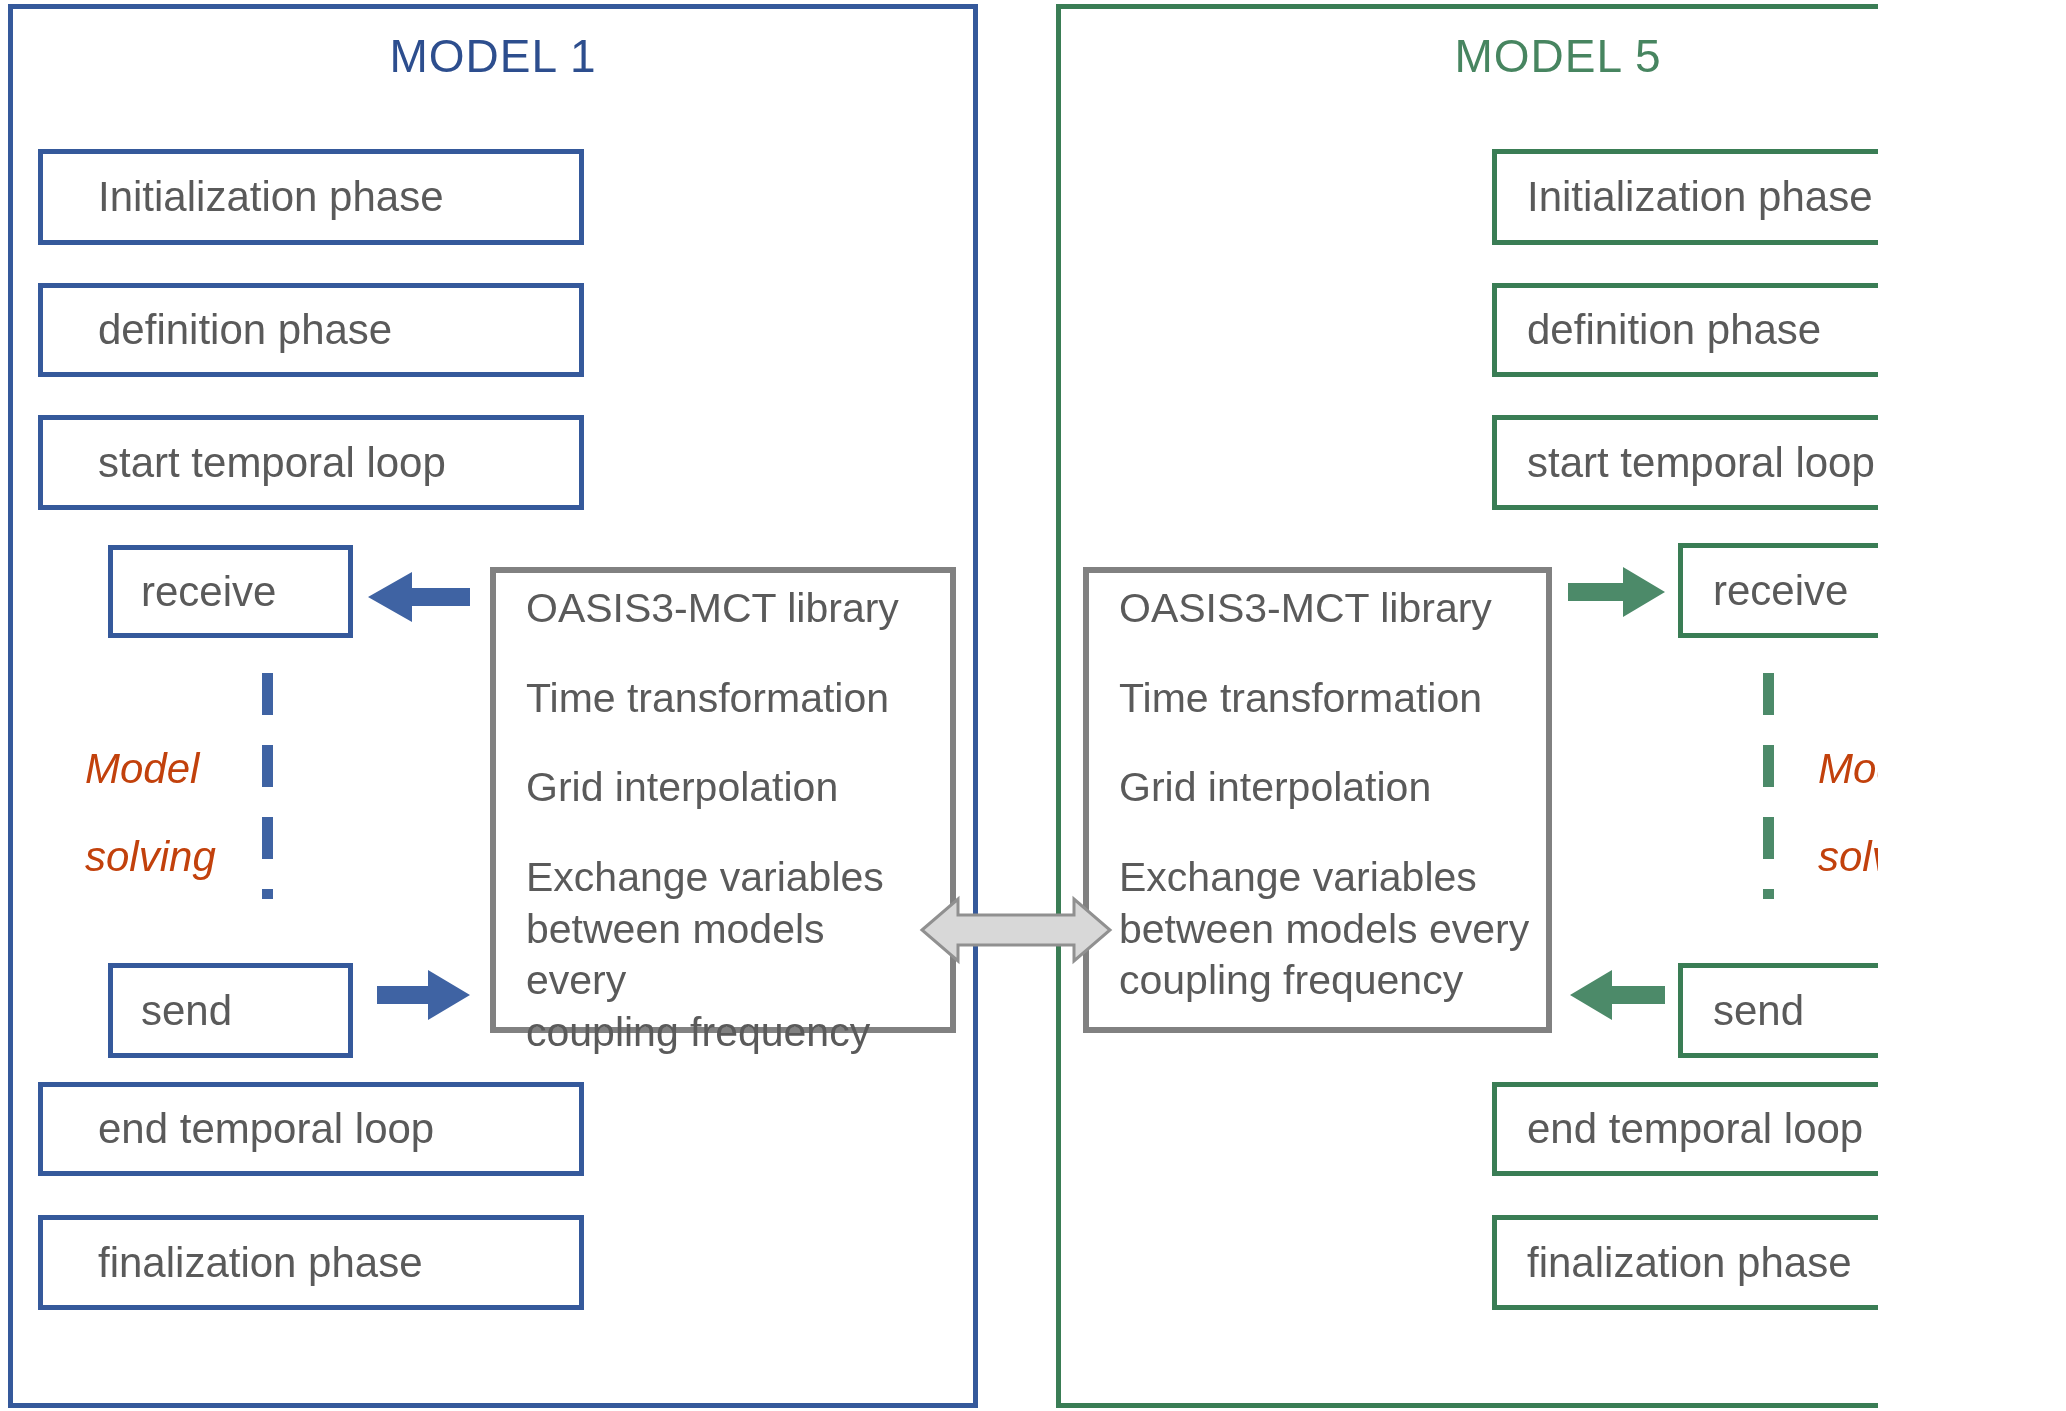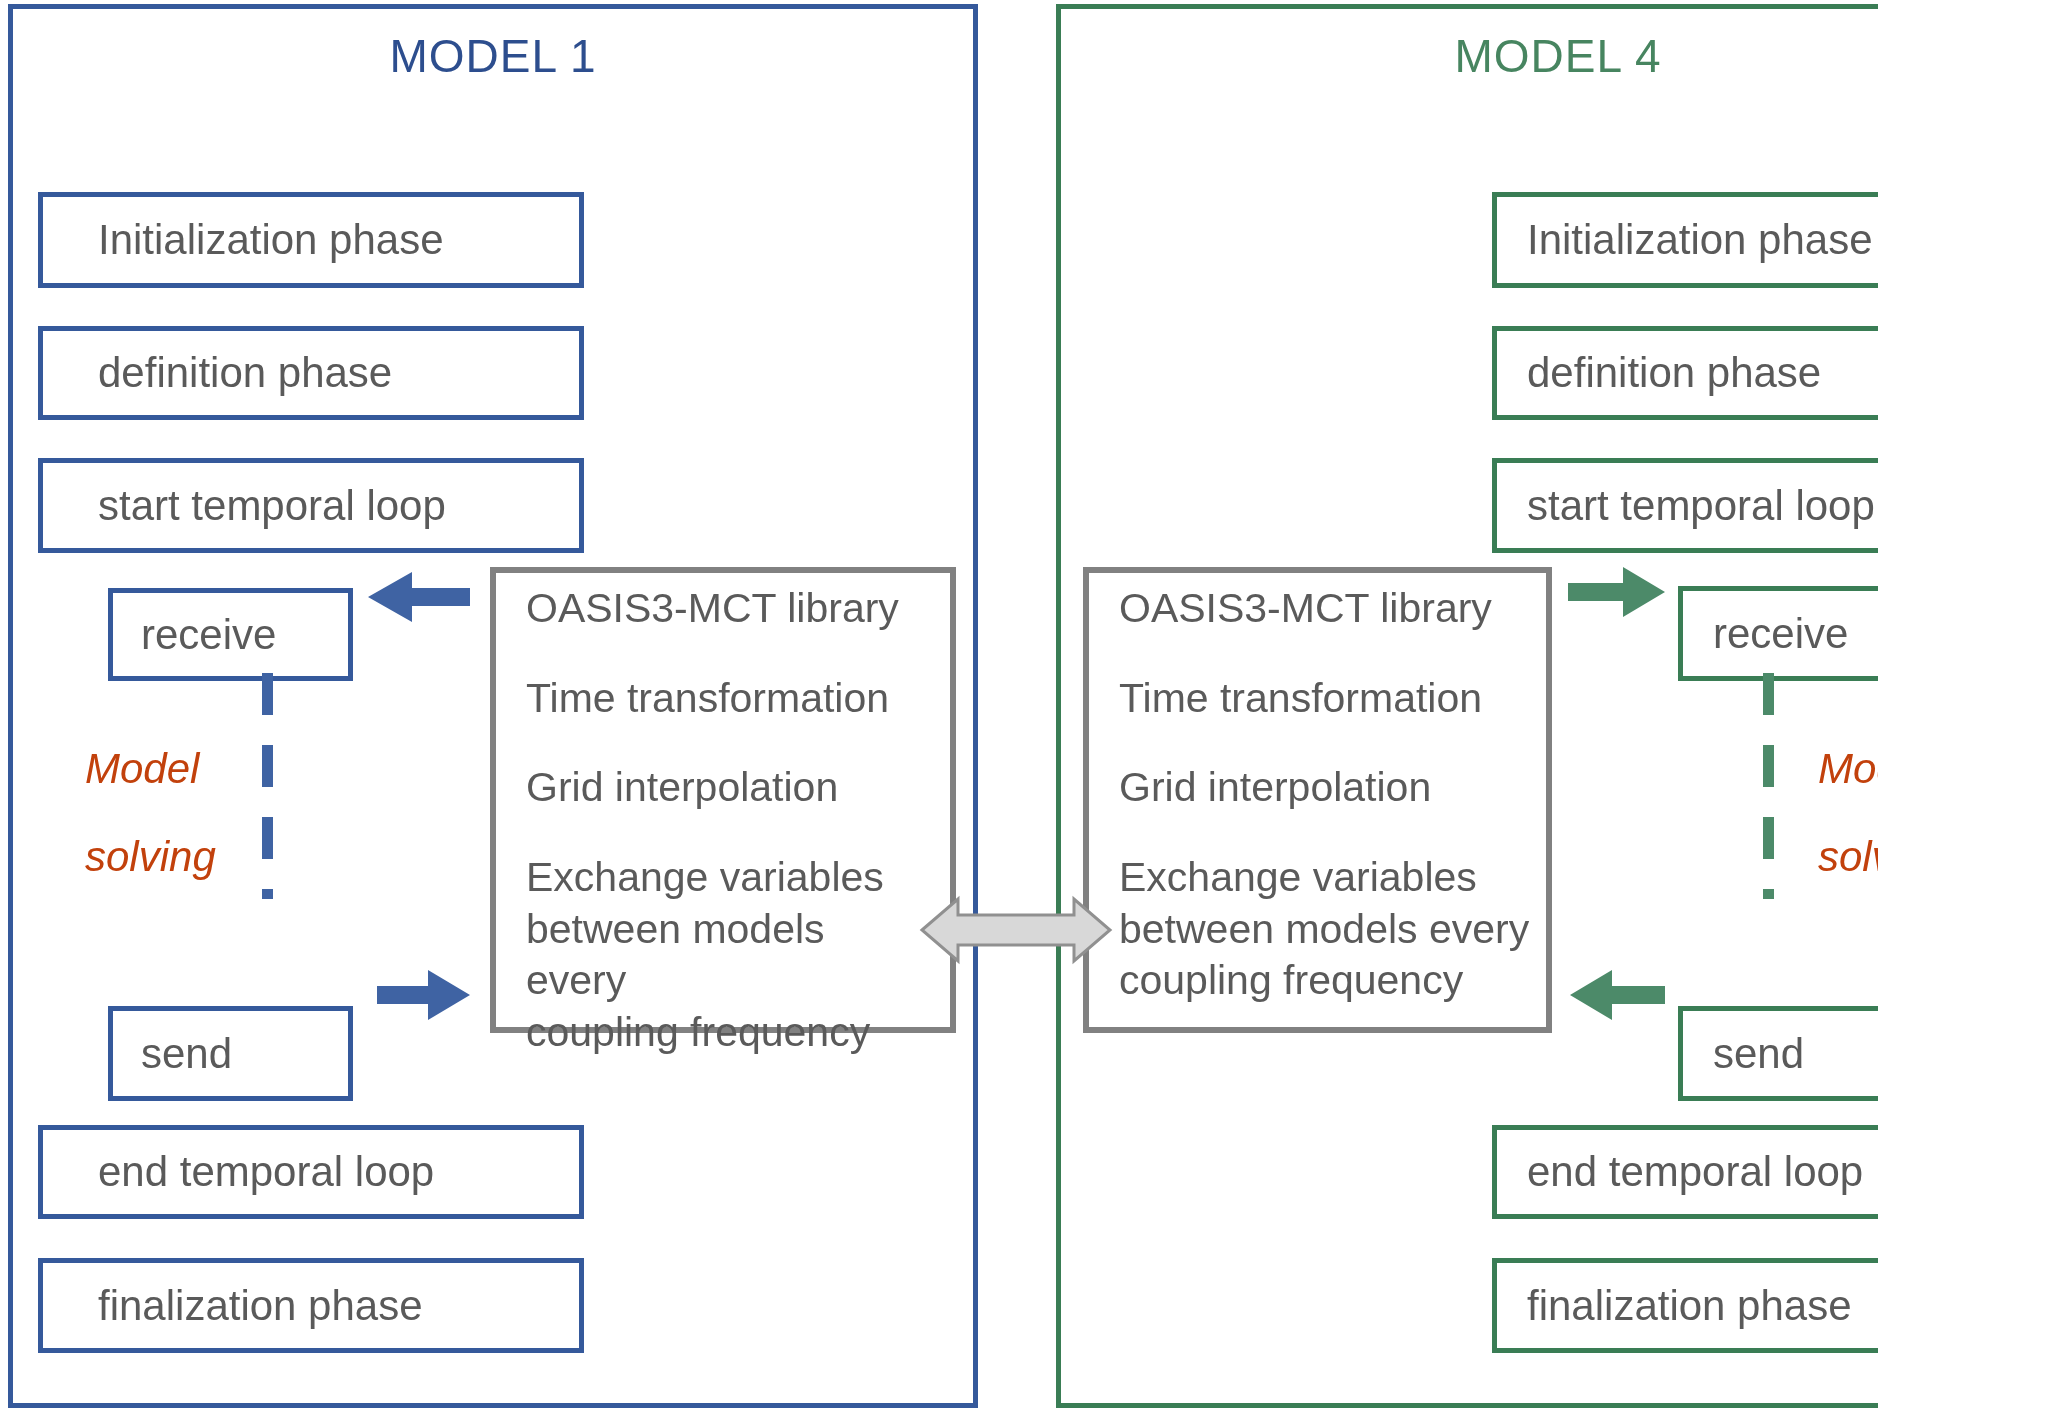--- a/index.html
+++ b/index.html
@@ -15,21 +15,21 @@
   .panel-title {
     position:absolute; top:20px; left:0; width:100%;
     text-align:center; font-size:46px; letter-spacing:1px;
   }
   #m1-title { color:#2d4e8e; }
   #m2-title { color:#478560; }
 
   .fbox {
     position:absolute; box-sizing:border-box; background:#ffffff;
     display:flex; align-items:center;
-    font-size:42px; color:#5a5a5a;margin-top:43px;
+    font-size:42px; color:#5a5a5a;
   }
   .b1 { border:5px solid #35599b; }
   .b2 { border:5px solid #3a7d55; }
 
   
   #m1-init    { left:38px;  top:149px;  width:546px; height:96px; padding-left:55px; }
   #m1-def     { left:38px;  top:283px;  width:546px; height:94px; padding-left:55px; }
   #m1-start   { left:38px;  top:415px;  width:546px; height:95px; padding-left:55px; }
   #m1-receive { left:108px; top:545px;  width:245px; height:93px; padding-left:28px; }
   #m1-send    { left:108px; top:963px;  width:245px; height:95px; padding-left:28px; }
@@ -72,21 +72,21 @@
 </head>
 <body>
 
 <div id="canvas">
 
   <div class="panel" id="panel1">
     <div class="panel-title" id="m1-title">MODEL 1</div>
   </div>
 
   <div class="panel" id="panel2">
-    <div class="panel-title" id="m2-title">MODEL 4</div>
+    <div class="panel-title" id="m2-title">MODEL 5</div>
   </div>
 
   <div class="fbox b1" id="m1-init">Initialization phase</div>
   <div class="fbox b1" id="m1-def">definition phase</div>
   <div class="fbox b1" id="m1-start">start temporal loop</div>
   <div class="fbox b1" id="m1-receive">receive</div>
   <div class="fbox b1" id="m1-send">send</div>
   <div class="fbox b1" id="m1-end">end temporal loop</div>
   <div class="fbox b1" id="m1-final">finalization phase</div>
 

